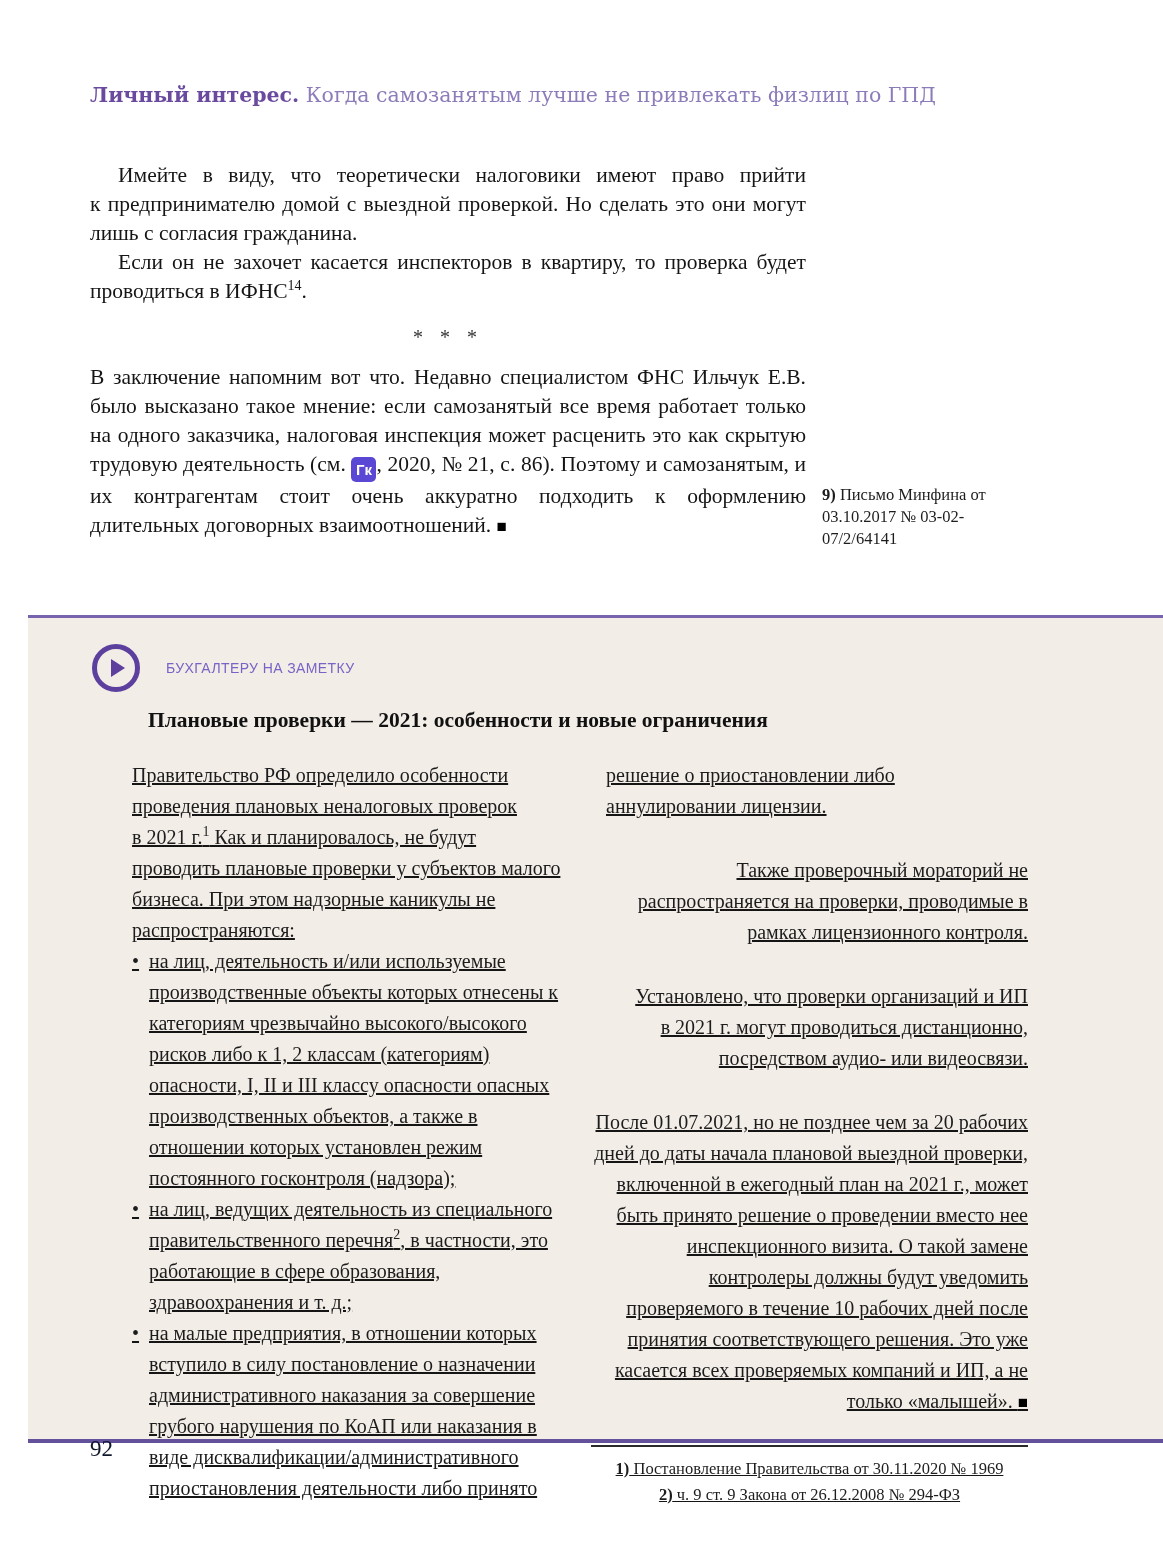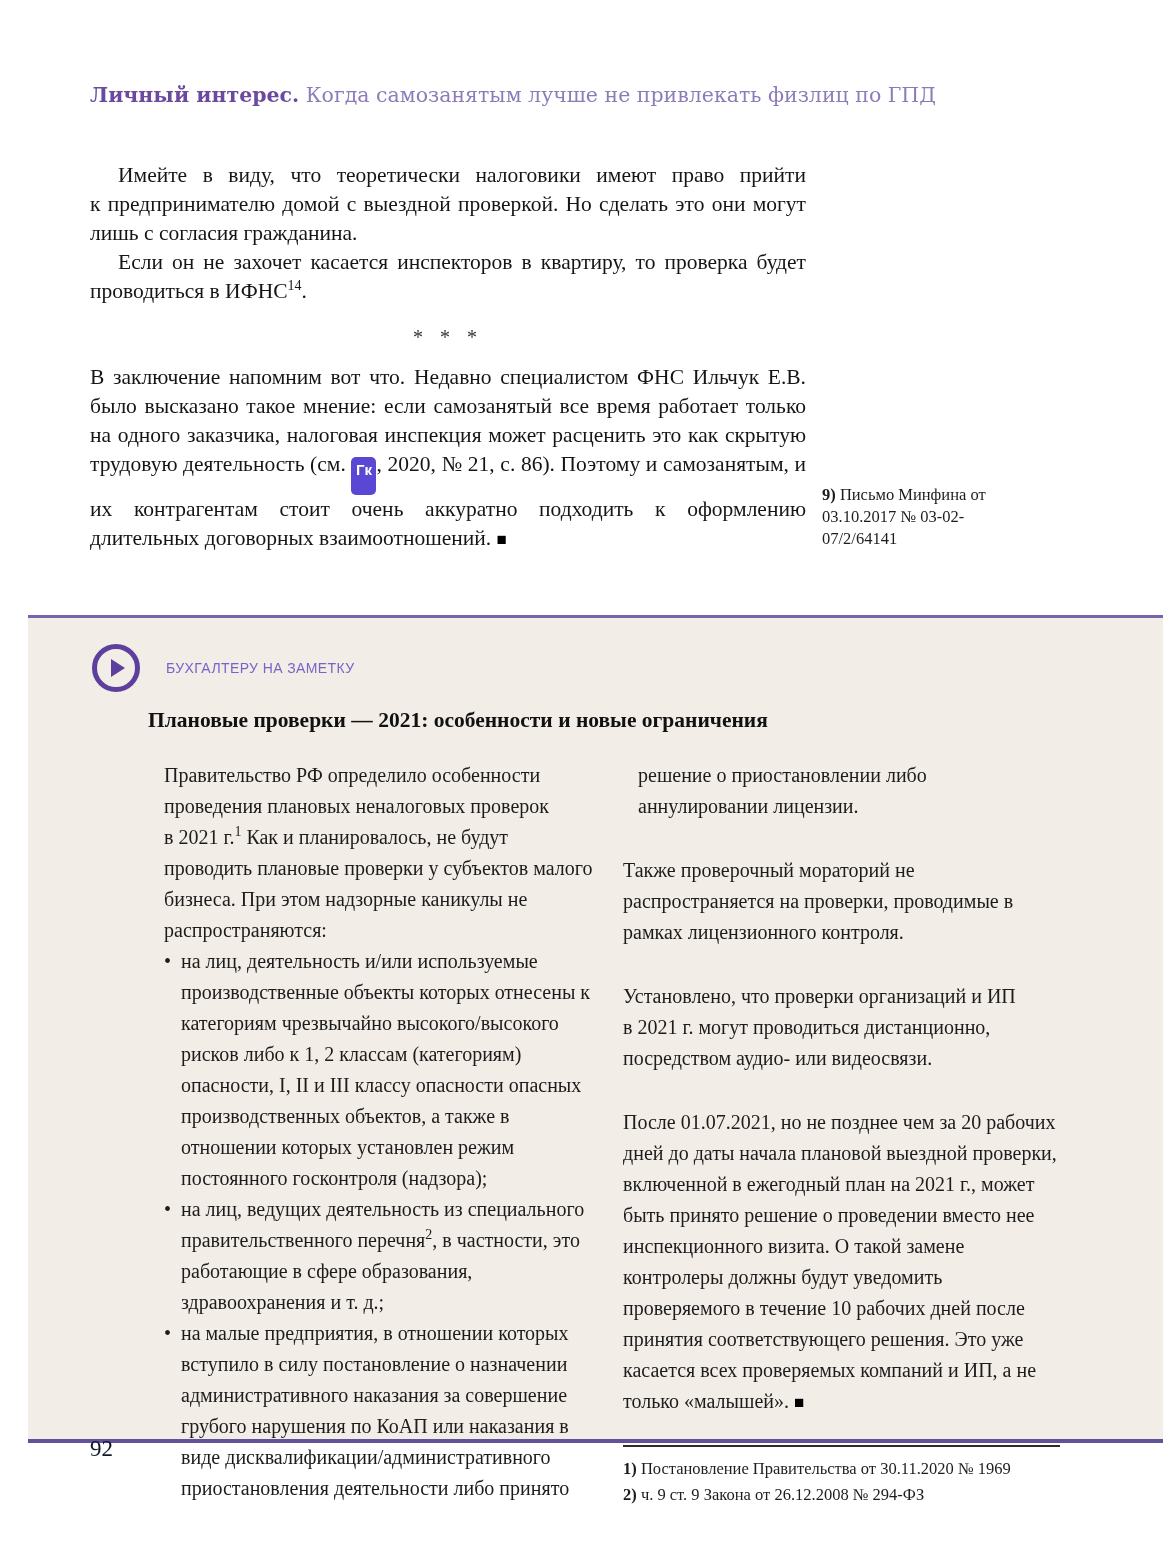--- a/index.html
+++ b/index.html
@@ -12,21 +12,21 @@
   .doc-header .hb{font-weight:bold;color:#6a4a9e;}
   .doc-header .hl{color:#8d7cba;}
 
   
   .article{position:absolute;left:90px;top:161px;width:716px;font-size:21.5px;line-height:29px;
            text-align:justify;}
   .article p{margin:0;}
   .article p.indent{text-indent:28px;}
   .stars{text-align:center;letter-spacing:6px;font-size:20px;margin:17px 0 11px 0;color:#333;}
   sup.fn{font-size:14px;vertical-align:super;line-height:0;}
-  .gk-badge{display:inline-block;width:25px;height:38px;border-radius:5px;background:#5a48d4;
+  .gk-badge{display:inline-block;width:25px;height:25px;border-radius:5px;background:#5a48d4;
             color:#fff;font-family:"Liberation Sans",sans-serif;font-weight:bold;font-size:15px;
             text-align:center;line-height:25px;vertical-align:-4px;}
   .end-square{color:#000;font-size:17px;}
 
   
   .sidenote{position:absolute;left:822px;top:484px;width:195px;font-size:16.5px;line-height:22px;
             color:#1d1d1d;text-align:left;}
   .sidenote .num{font-weight:bold;}
 
   
@@ -34,31 +34,31 @@
             background:#f2ede7;border-top:3px solid #7863ae;border-bottom:4px solid #63519c;}
   .kicker-row{position:absolute;left:64px;top:26px;display:flex;align-items:center;}
   .play-icon{width:48px;height:48px;border:5px solid #5d3f9e;border-radius:50%;box-sizing:border-box;
              display:flex;align-items:center;justify-content:center;}
   .play-icon .tri{width:0;height:0;border-left:14px solid #5d3f9e;border-top:9px solid transparent;
                   border-bottom:9px solid transparent;margin-left:3px;}
   .kicker-label{margin-left:26px;font-family:"Liberation Sans",sans-serif;font-size:14px;
                 color:#7b62c6;letter-spacing:0.4px;}
   .note-title{position:absolute;left:120px;top:90px;width:930px;font-weight:bold;font-size:21.5px;
               color:#111;}
-  .note-cols{position:absolute;left:136px;top:142px;display:flex;}
+  .note-cols{position:absolute;left:104px;top:142px;display:flex;text-decoration:underline;}
   .col-left{width:433px;margin-right:26px;}
   .col-right{width:437px;}
   .note-box p{margin:0;font-size:20px;line-height:31px;color:#1c1c1c;}
   .bullets{margin:0;padding:0;list-style:none;}
   .bullets li{display:flex;font-size:20px;line-height:31px;color:#1c1c1c;}
   .bullets .marker{flex:0 0 17px;}
   .bullets .btext{flex:1;}
   .col-right .cont{padding-left:15px;}
-  .col-right .para{margin-top:33px;}
-  .box-footnotes{margin-top:27px;border-top:2px solid #2a2a2a;padding-top:9px;}
+  .col-right .para{margin-top:33px;text-align:right;}
+  .box-footnotes{margin-top:27px;border-top:2px solid #2a2a2a;padding-top:9px;text-align:center;}
   .box-footnotes div{font-size:16.5px;line-height:26px;color:#1d1d1d;}
   .box-footnotes .num{font-weight:bold;}
 
   
   .page-number{position:absolute;left:90px;top:1436px;font-size:23px;color:#0f172a;}
 </style>
 </head>
 <body>
 
 <div class="page">

